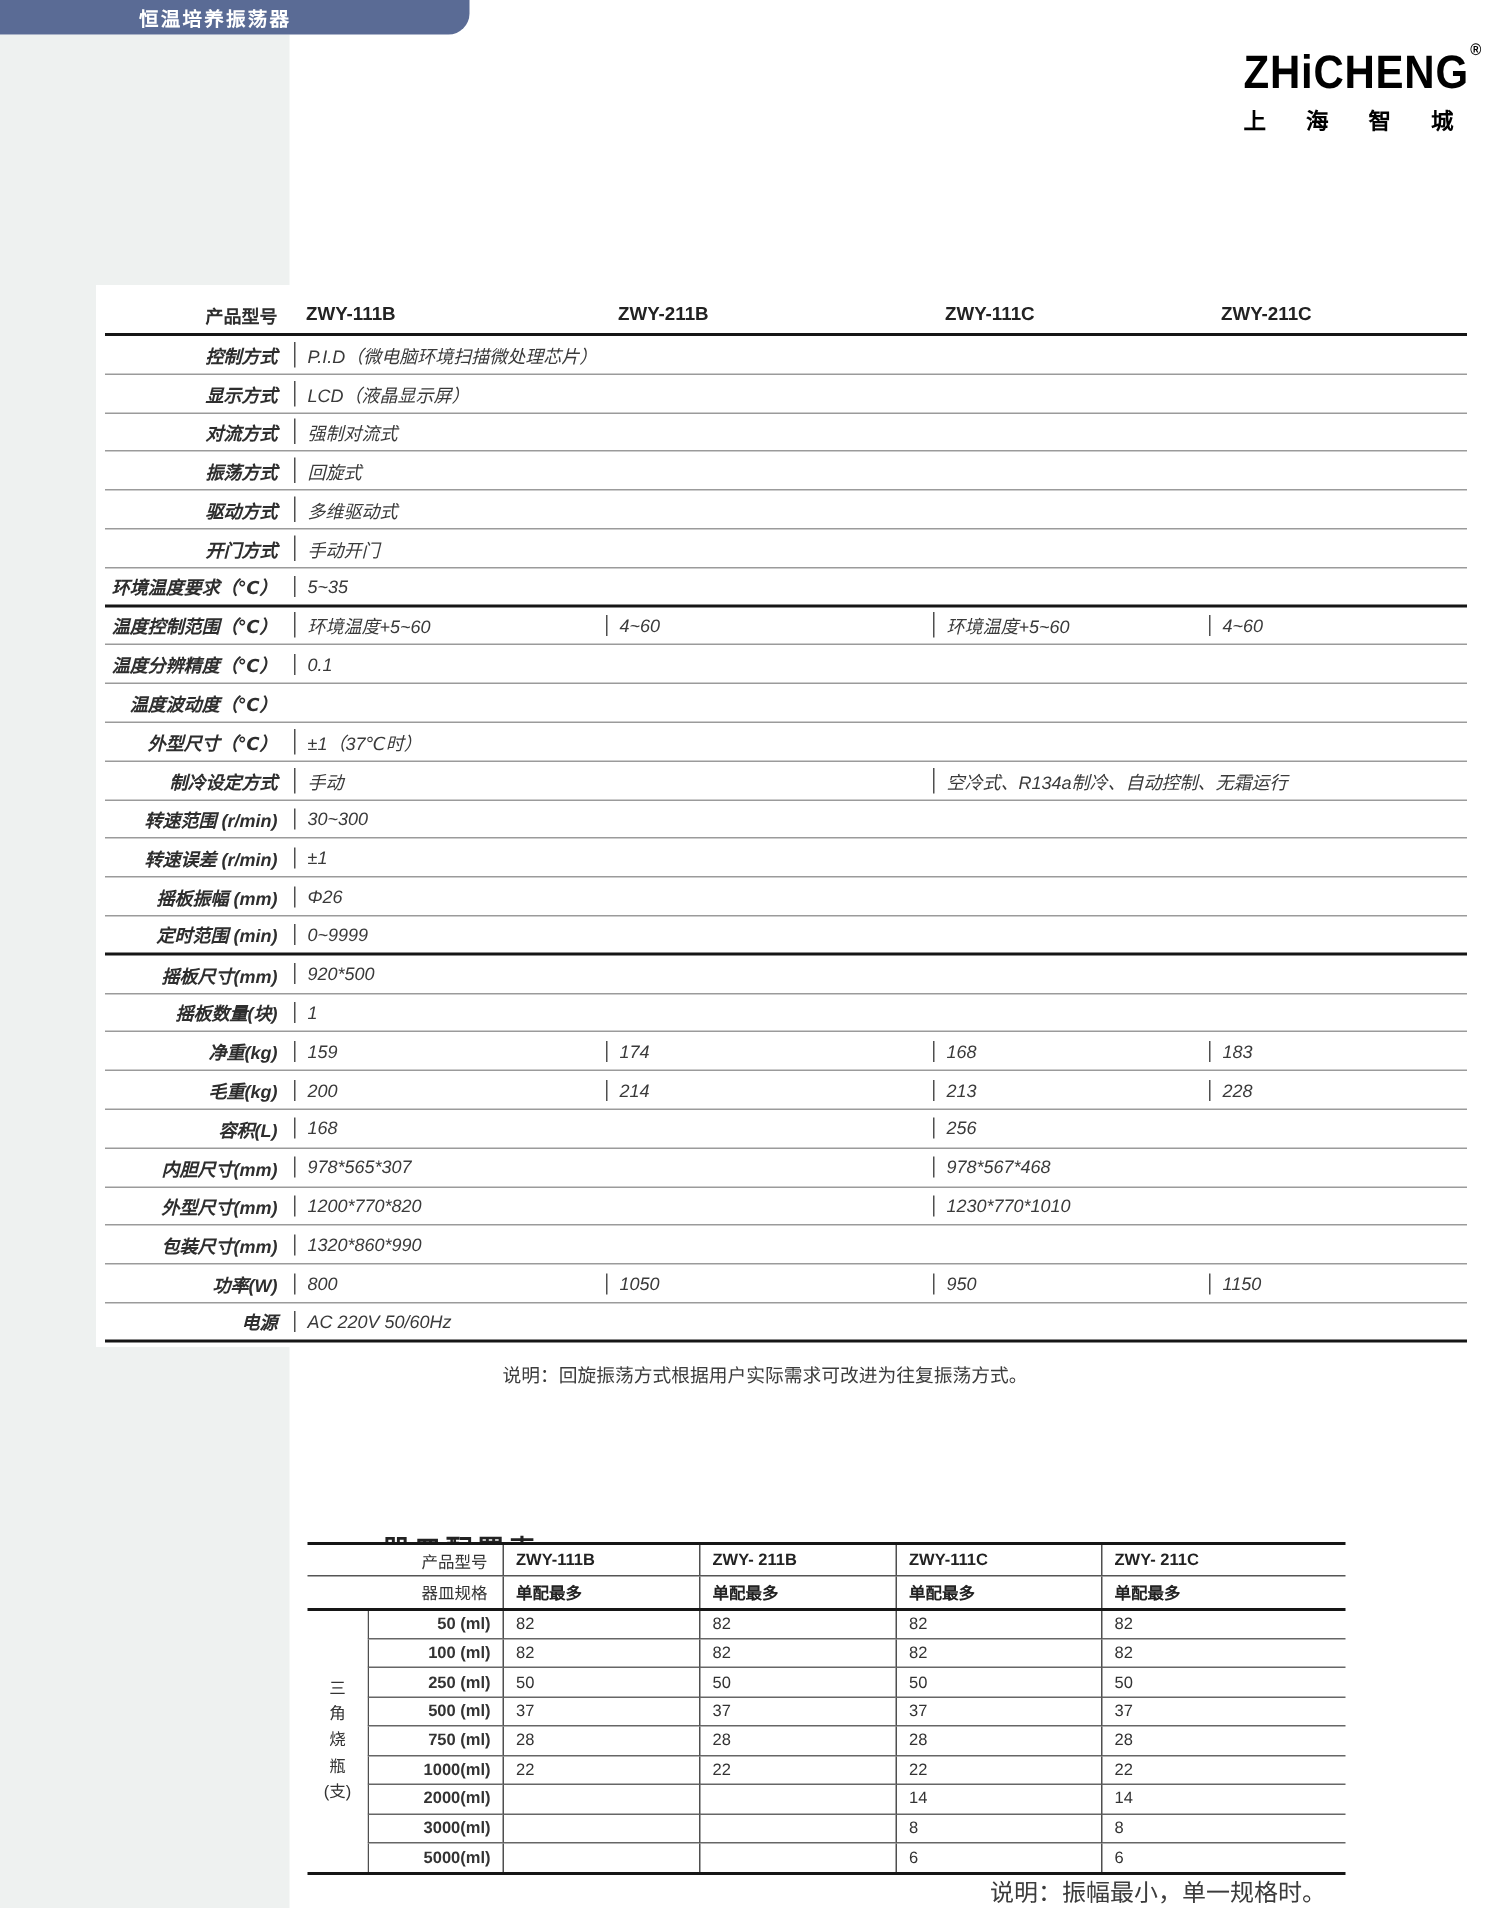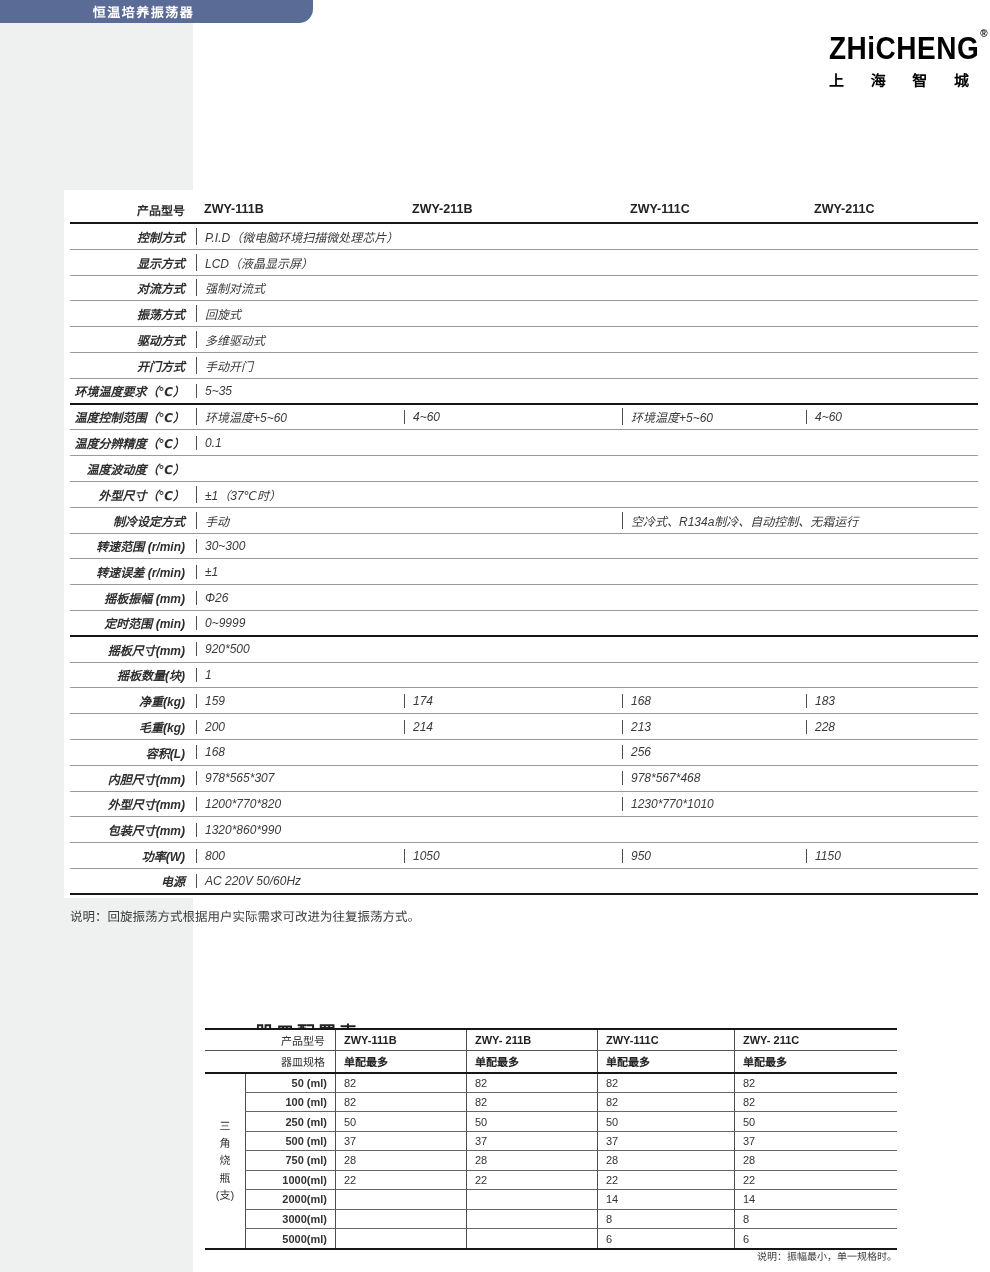--- a/index.html
+++ b/index.html
@@ -44,21 +44,21 @@
   .cell {
     padding-left:8px; font-size:12px; color:#3a3a3a;
     border-left:1px solid #4f4f4f;
     display:flex; align-items:center; white-space:nowrap; overflow:hidden;
   }
   .hrow .cell { border-left:none; font-weight:bold; font-size:12.5px; color:#222; }
   .c-1 { width:208px; } .c-2 { width:218px; } .c-3 { width:184px; } .c-4 { width:172px; }
   .c-h1 { width:426px; } .c-h2 { width:356px; }
   .c-all { width:782px; }
 
-  .note1 { position:absolute; left:70px; top:906px; width:880px; text-align:left; font-size:12.5px; color:#3c3c3c; }
+  .note1 { position:absolute; left:70px; top:906px; width:880px; text-align:center; font-size:12.5px; color:#3c3c3c; }
 
   
   .vtitle { position:absolute; left:255px; top:978px; font-size:18px; font-weight:bold; letter-spacing:3px; color:#222;margin-top:40px; }
   .vt {
     position:absolute; left:205px; top:1028px; width:692px;
     border-top:2.5px solid #161616; border-bottom:2.5px solid #161616;
     font-size:11px; color:#333; background:#fff;
   }
   .vhrow { display:flex; height:21px; align-items:center; border-bottom:1px solid #555; }
   .vhrow2 { height:22.5px; border-bottom:2.5px solid #161616; }
@@ -75,21 +75,21 @@
     display:flex; align-items:center; justify-content:flex-end;
   }
   .vval { padding-left:8px; border-left:1px solid #4f4f4f; border-bottom:1px solid #666;
           display:flex; align-items:center; }
   .vrow.last .vsize, .vrow.last .vval { border-bottom:none; }
   .vside {
     position:absolute; left:0; top:0; width:40px; height:100%; background:#fff;
     display:flex; flex-direction:column; align-items:center; justify-content:center;
     gap:4px; font-size:11px; color:#333; line-height:1.2;
   }
-  .note2 { position:absolute; left:497px; top:1248px; width:400px; text-align:right; font-size:10px; color:#3c3c3c; }
+  .note2 { position:absolute; left:484px; top:1248px; width:400px; text-align:right; font-size:16px; color:#3c3c3c; }
 </style>
 </head>
 <body>
 
 <div class="page">
 
   <div class="panel"></div>
   <div class="table-bg"></div>
 
   <div class="tab">

